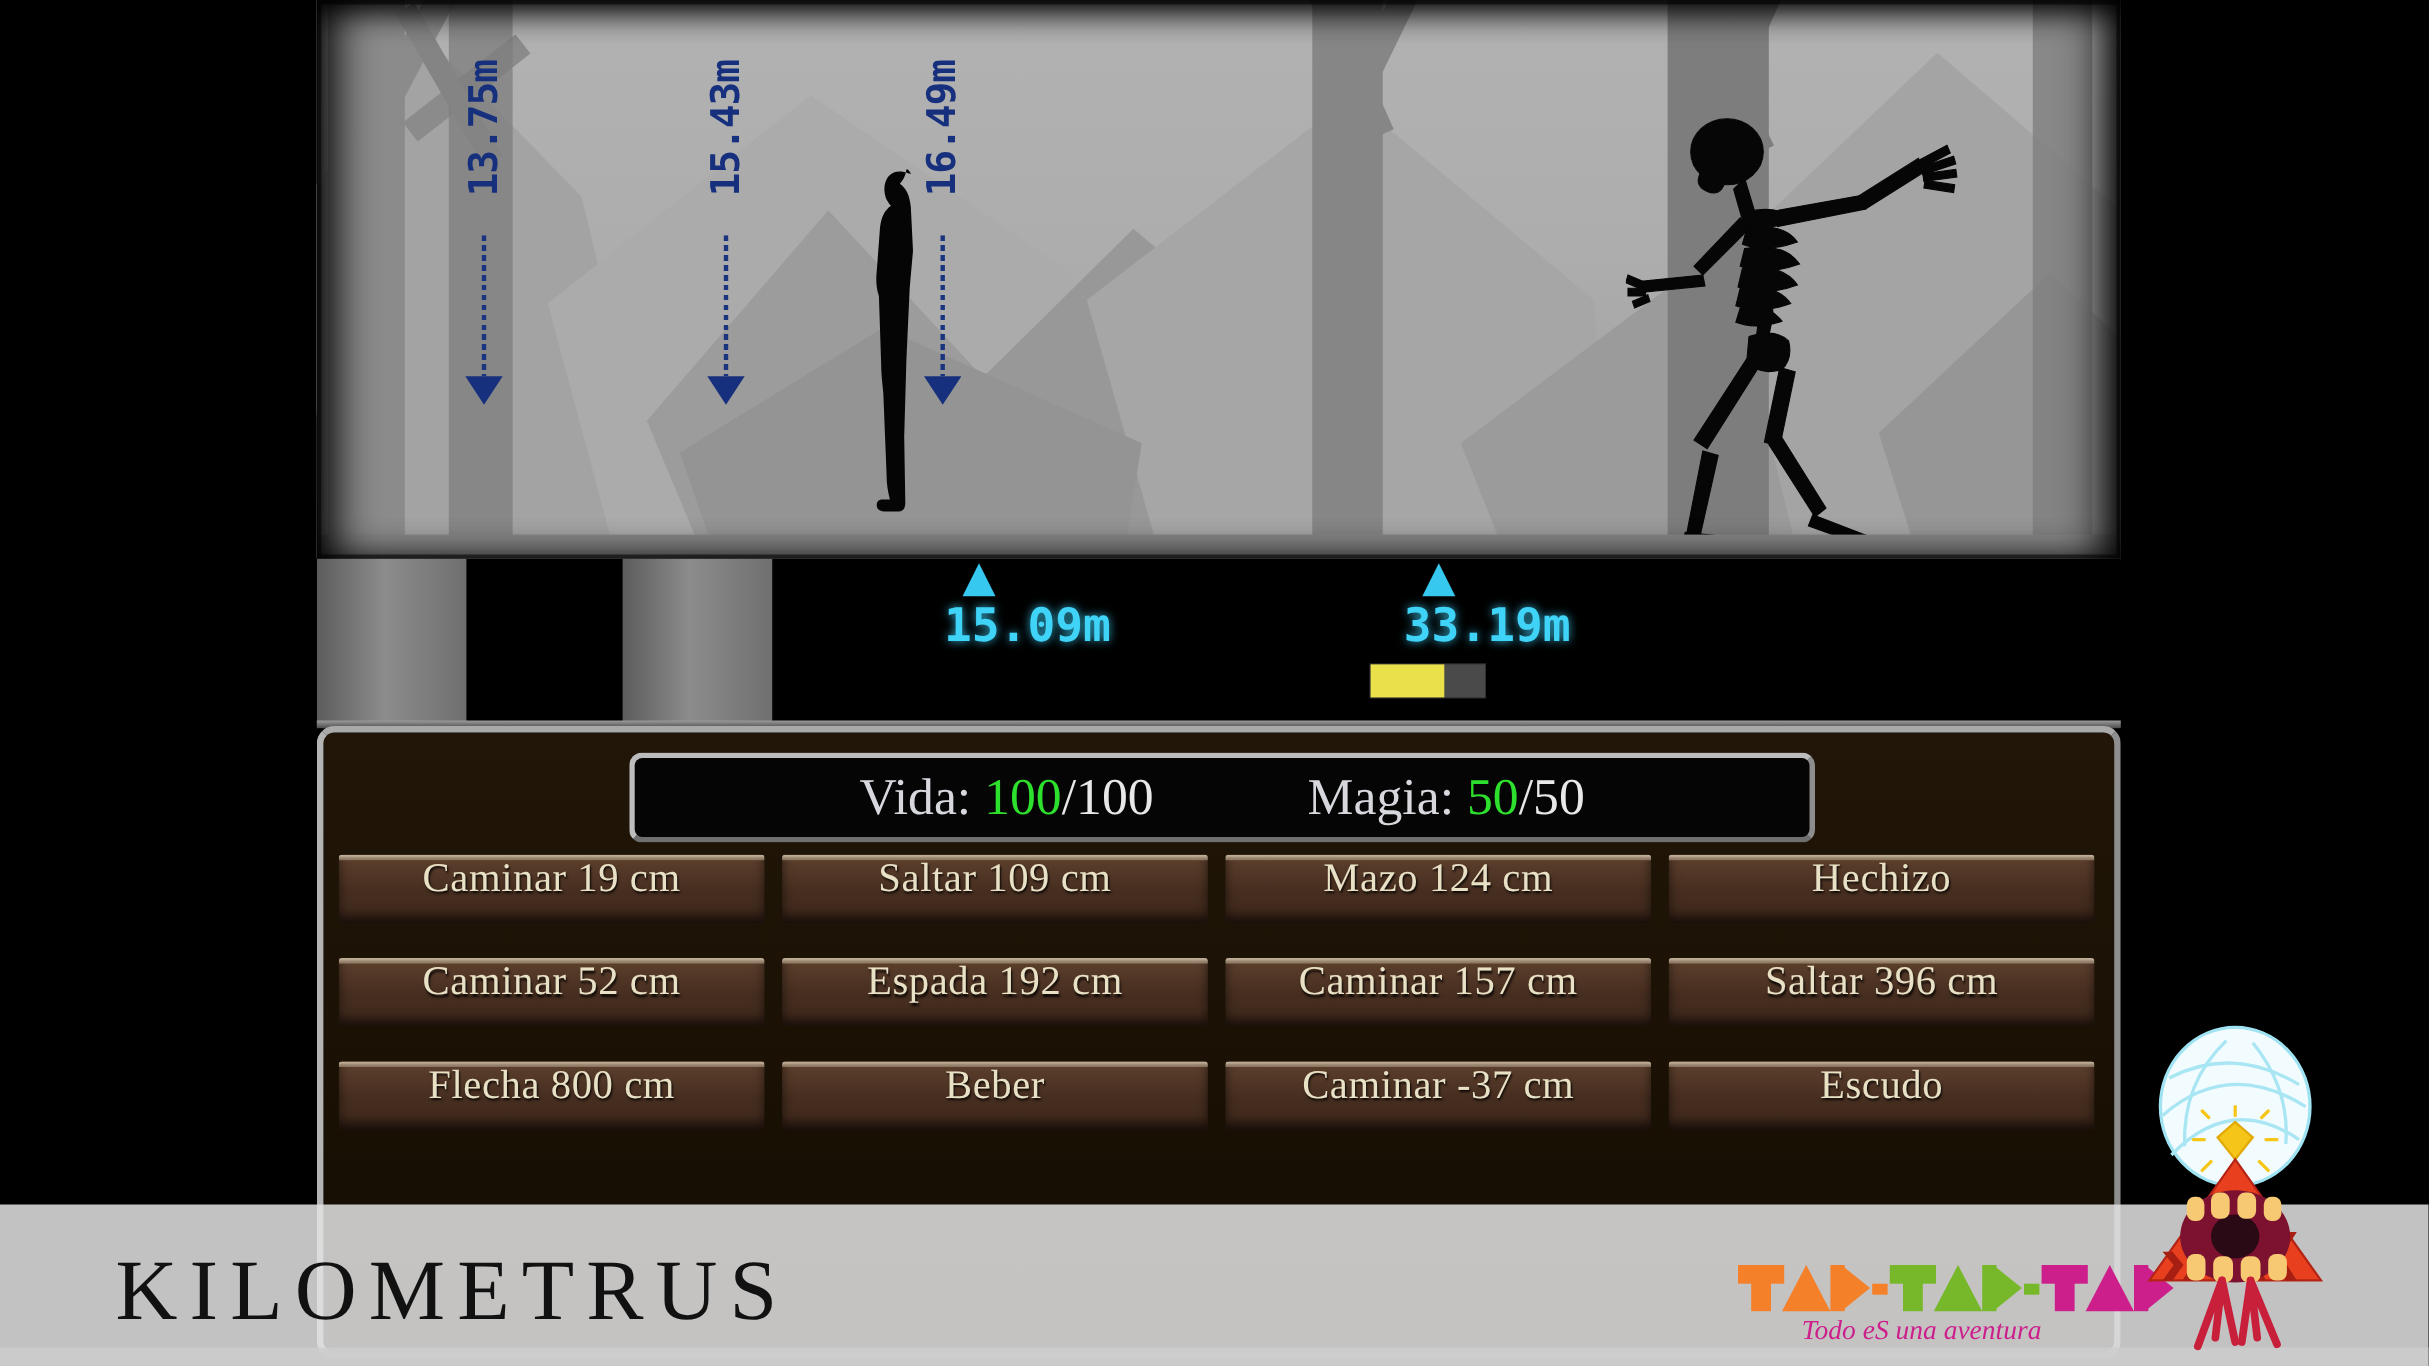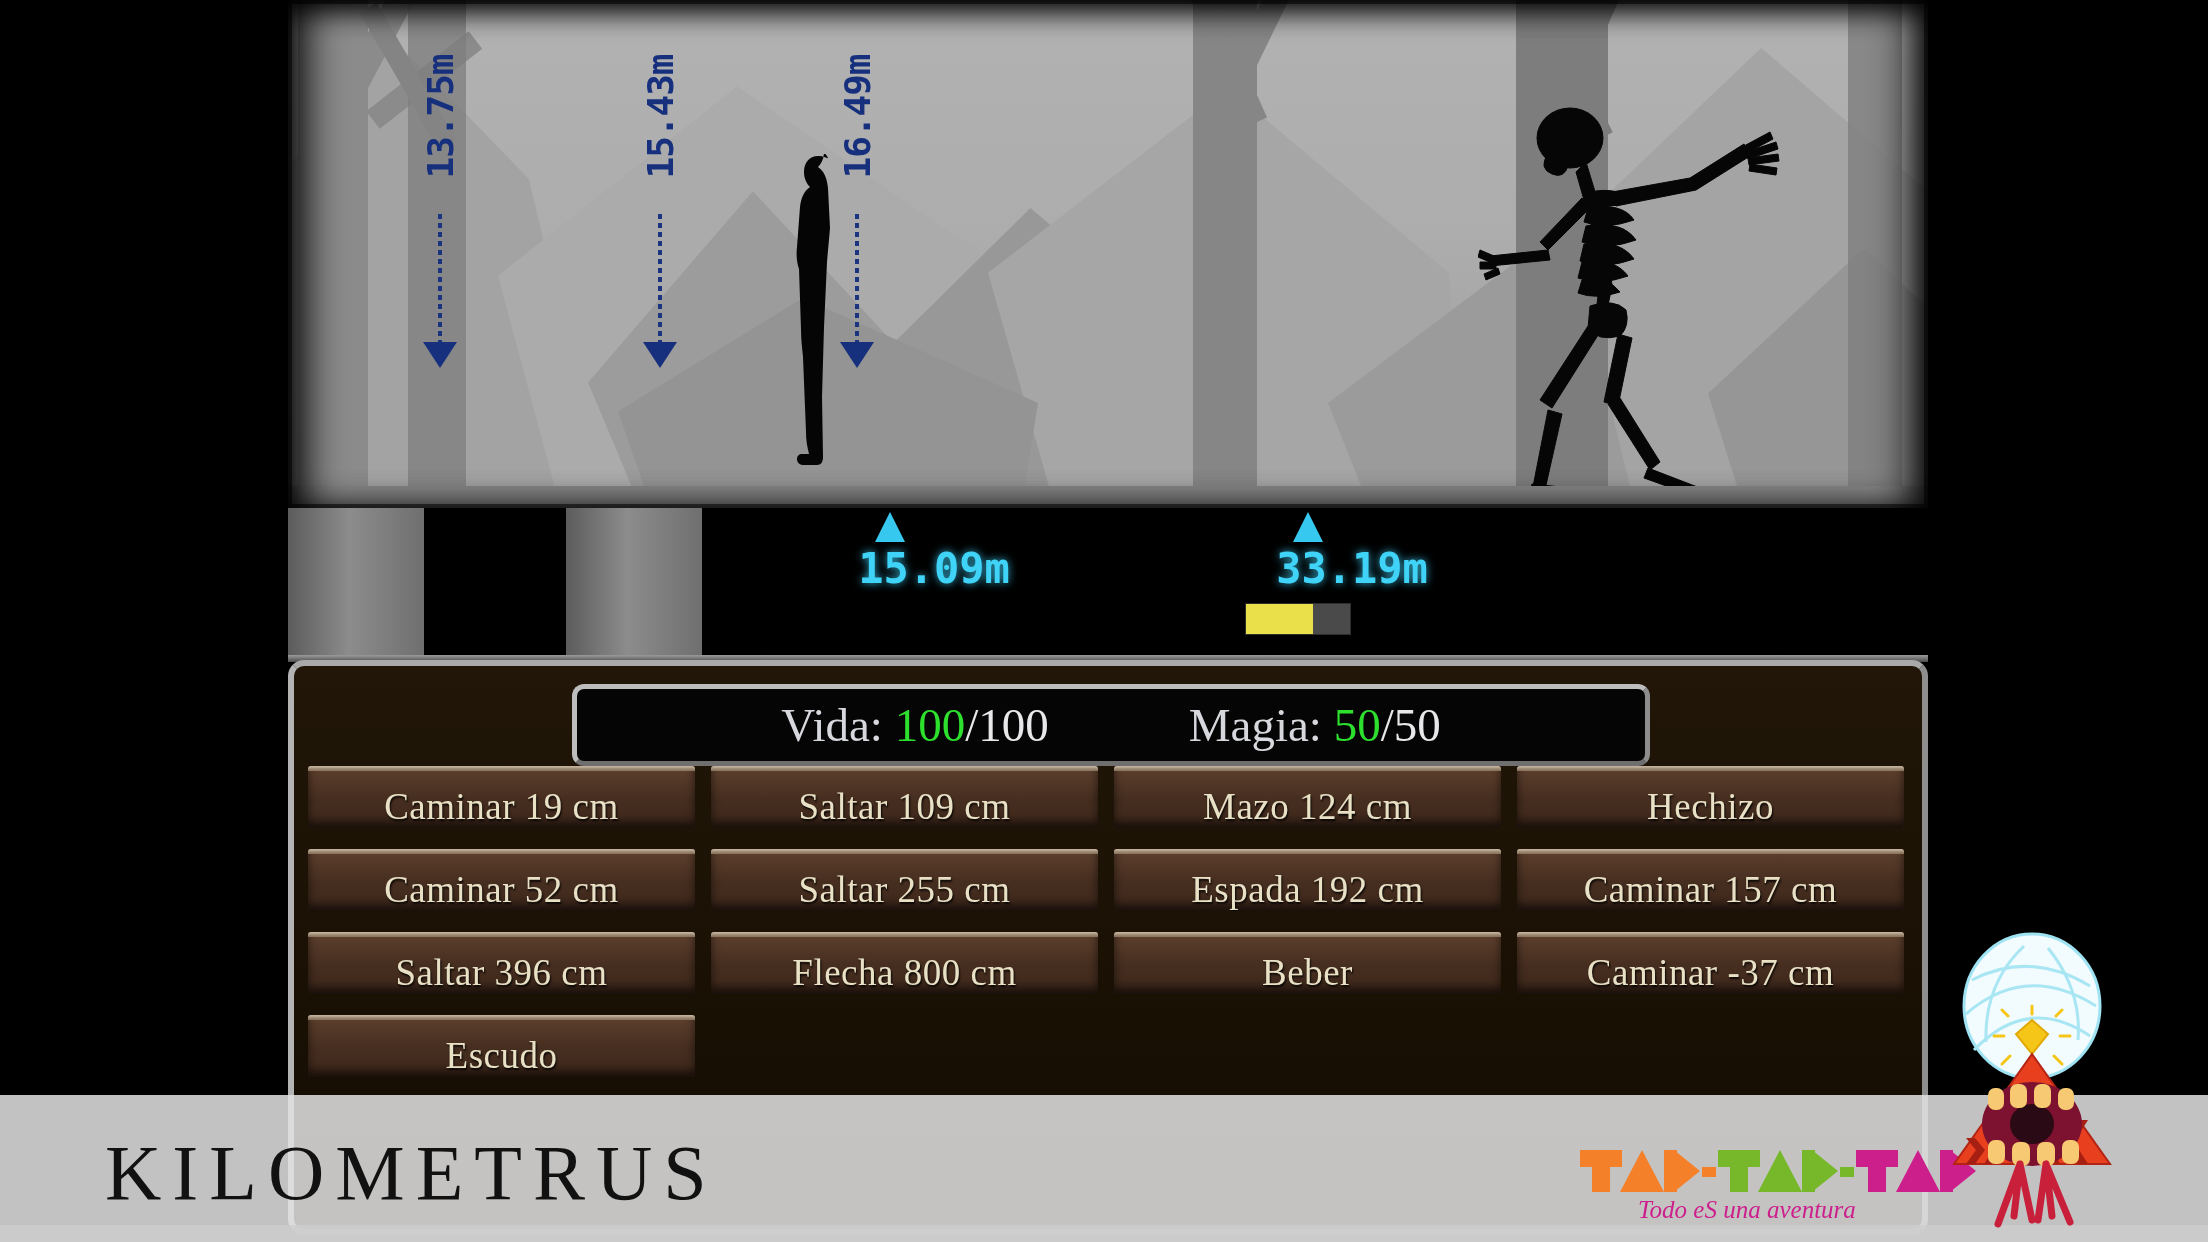--- a/index.html
+++ b/index.html
@@ -72,21 +72,21 @@
   .stat .sep,.stat .max{color:#e8e8ea;}
 
   
   #btn-grid{position:absolute;left:14px;top:100px;width:1596px;
     display:grid;grid-template-columns:repeat(4,1fr);
     column-gap:16px;row-gap:21px;}
   .abtn{height:62px;border-radius:3px;position:relative;
     background:linear-gradient(to bottom,#6c4b36 0%,#5a3d2b 10%,#452d1f 55%,#35211600 100%),
                linear-gradient(to bottom,#4e3425,#3a2418);
     box-shadow:inset 0 2px 0 rgba(216,200,180,.55), inset 0 -6px 10px rgba(0,0,0,.6);
-    display:flex;align-items:flex-end;justify-content:center;cursor:pointer;overflow:hidden;}
+    display:flex;align-items:flex-start;justify-content:center;cursor:pointer;overflow:hidden;margin-top:11px;}
   .abtn::before{content:"";position:absolute;left:0;right:0;top:0;height:5px;
     background:linear-gradient(to bottom,#cdbda8,#8d7a63);opacity:.85;}
   .abtn span{position:relative;font-size:37px;color:#e8e1c6;
     font-family:"Liberation Serif",serif;letter-spacing:.5px;
     text-shadow:1px 2px 2px rgba(0,0,0,.85);white-space:nowrap;}
   .abtn.empty{background:none;box-shadow:none;}
   .abtn.empty::before{display:none;}
 
   
   #overlay-bar{position:absolute;left:0;top:1095px;width:2208px;height:147px;
@@ -262,23 +262,20 @@
         <div class="abtn">
           <span>Mazo  124 cm</span>
         </div>
         <div class="abtn">
           <span>Hechizo</span>
         </div>
         <div class="abtn">
           <span>Caminar  52 cm</span>
         </div>
         <div class="abtn">
-          <span>Saltar  255 cm</span>
-        </div>
-        <div class="abtn">
           <span>Espada  192 cm</span>
         </div>
         <div class="abtn">
           <span>Caminar  157 cm</span>
         </div>
         <div class="abtn">
           <span>Saltar  396 cm</span>
         </div>
         <div class="abtn">
           <span>Flecha  800 cm</span>

